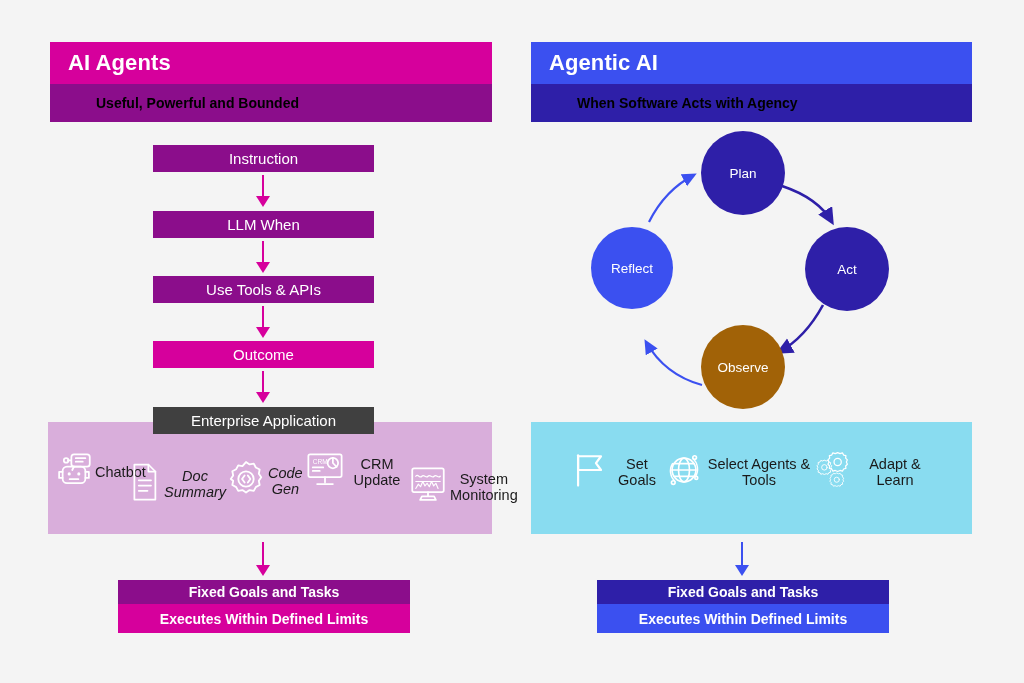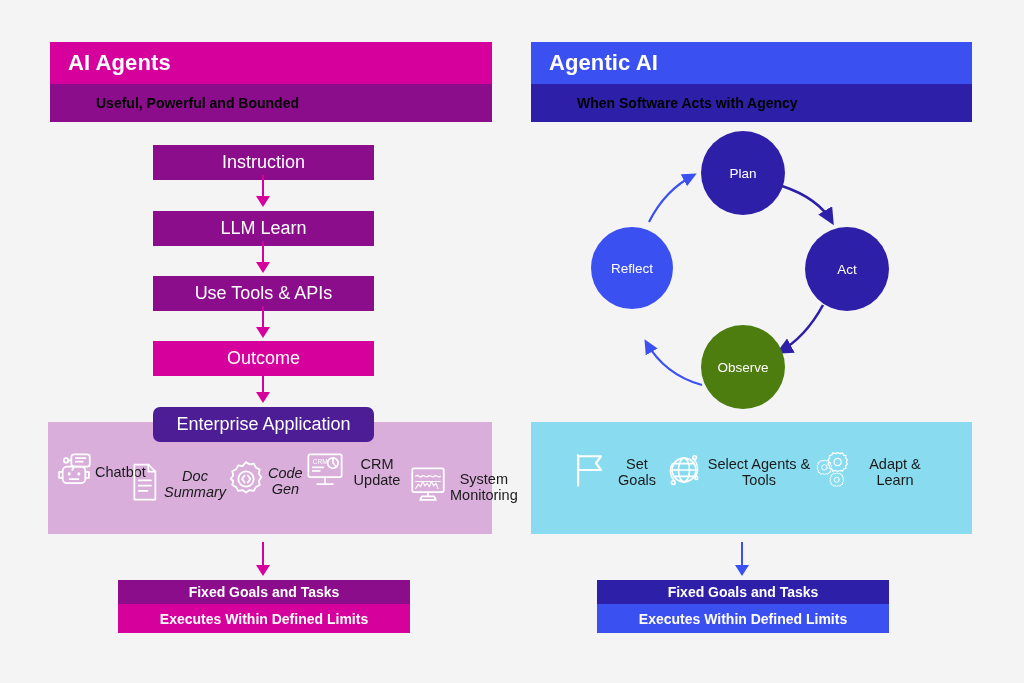--- a/index.html
+++ b/index.html
@@ -24,23 +24,23 @@
   .hdr-sub{
     position:absolute;
     display:flex;align-items:center;
     padding-left:18px;
     font-size:14px;font-weight:bold;color:#000000;margin-left:28px;
   }
 
   
   .flow-box{
     position:absolute;
-    left:153px;width:221px;height:35px;
+    left:153px;width:221px;height:27px;
     display:flex;align-items:center;justify-content:center;
-    color:#ffffff;font-size:18px;
+    color:#ffffff;font-size:15px;
   }
   .arrow-v{position:absolute;width:14px;}
   .arrow-v .stem{position:absolute;left:6px;top:0;width:2px;background:#D6009C;}
   .arrow-v .head{
     position:absolute;left:0;width:0;height:0;
     border-left:7px solid transparent;
     border-right:7px solid transparent;
     border-top:11px solid #D6009C;
   }
   .arrow-v.blue .stem{background:#3B50F0;}
@@ -88,21 +88,21 @@
 
   <div class="flow-box" style="top:145px;background:#8B0D8B;">
     <span>Instruction</span>
   </div>
   <div class="arrow-v" style="left:256px;top:175px;height:32px;">
     <div class="stem" style="height:22px;"></div>
       <div class="head" style="top:21px;"></div>
   </div>
 
   <div class="flow-box" style="top:211px;background:#8B0D8B;">
-    <span>LLM Learn</span>
+    <span>LLM When</span>
   </div>
   <div class="arrow-v" style="left:256px;top:241px;height:32px;">
     <div class="stem" style="height:22px;"></div>
       <div class="head" style="top:21px;"></div>
   </div>
 
   <div class="flow-box" style="top:276px;background:#8B0D8B;">
     <span>Use Tools &amp; APIs</span>
   </div>
   <div class="arrow-v" style="left:256px;top:306px;height:32px;">
@@ -111,21 +111,21 @@
   </div>
 
   <div class="flow-box" style="top:341px;background:#D6009C;">
     <span>Outcome</span>
   </div>
   <div class="arrow-v" style="left:256px;top:371px;height:32px;">
     <div class="stem" style="height:22px;"></div>
       <div class="head" style="top:21px;"></div>
   </div>
 
-  <div class="flow-box" style="top:407px;background:#4c1d95;border-radius:7px;">
+  <div class="flow-box" style="top:407px;background:#404040;">
     <span>Enterprise Application</span>
   </div>
 
   <div class="icon-cell" style="left:53px;top:447px;width:72px;">
     <span class="glyph">
       <svg width="42" height="42" viewBox="0 0 48 48" fill="none" stroke="#ffffff" stroke-width="2" stroke-linecap="round" stroke-linejoin="round">
         <rect x="11" y="20" width="26" height="19" rx="5"></rect>
         <circle cx="18.5" cy="28.5" r="1.8" fill="#ffffff" stroke="none"></circle>
         <circle cx="29.5" cy="28.5" r="1.8" fill="#ffffff" stroke="none"></circle>
         <path d="M19 34.5h10"></path>
@@ -225,21 +225,21 @@
     <path d="M702,385 Q665,375 646,342" stroke="#3B50F0" stroke-width="2.2" fill="none" marker-end="url(#ahBlue)"></path>
     <path d="M649,222 Q665,190 694,175" stroke="#3B50F0" stroke-width="2.2" fill="none" marker-end="url(#ahBlue)"></path>
   </svg>
 
   <div class="circle" style="left:701px;top:131px;width:84px;height:84px;background:#2E1FA8;">
     <span>Plan</span>
   </div>
   <div class="circle" style="left:805px;top:227px;width:84px;height:84px;background:#2E1FA8;">
     <span>Act</span>
   </div>
-  <div class="circle" style="left:701px;top:325px;width:84px;height:84px;background:#4d7c0f;">
+  <div class="circle" style="left:701px;top:325px;width:84px;height:84px;background:#a16207;">
     <span>Observe</span>
   </div>
   <div class="circle" style="left:591px;top:227px;width:82px;height:82px;background:#3B50F0;">
     <span>Reflect</span>
   </div>
 
   <div class="band" style="left:531px;top:422px;width:441px;height:112px;background:#89DCF0;"></div>
 
   <div class="icon-cell" style="left:568px;top:447px;width:94px;">
     <span class="glyph">

